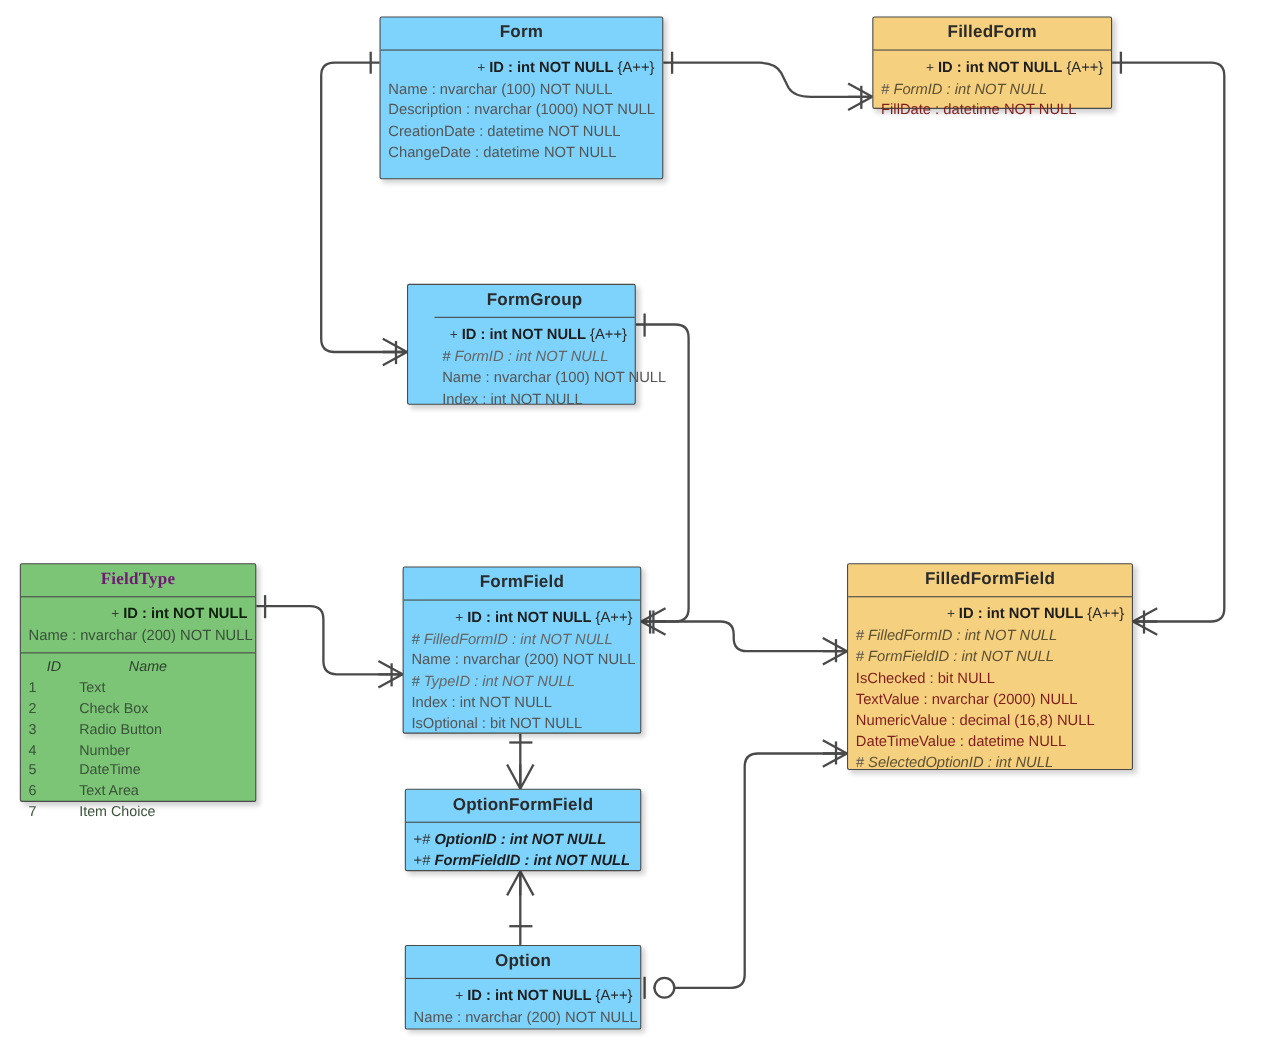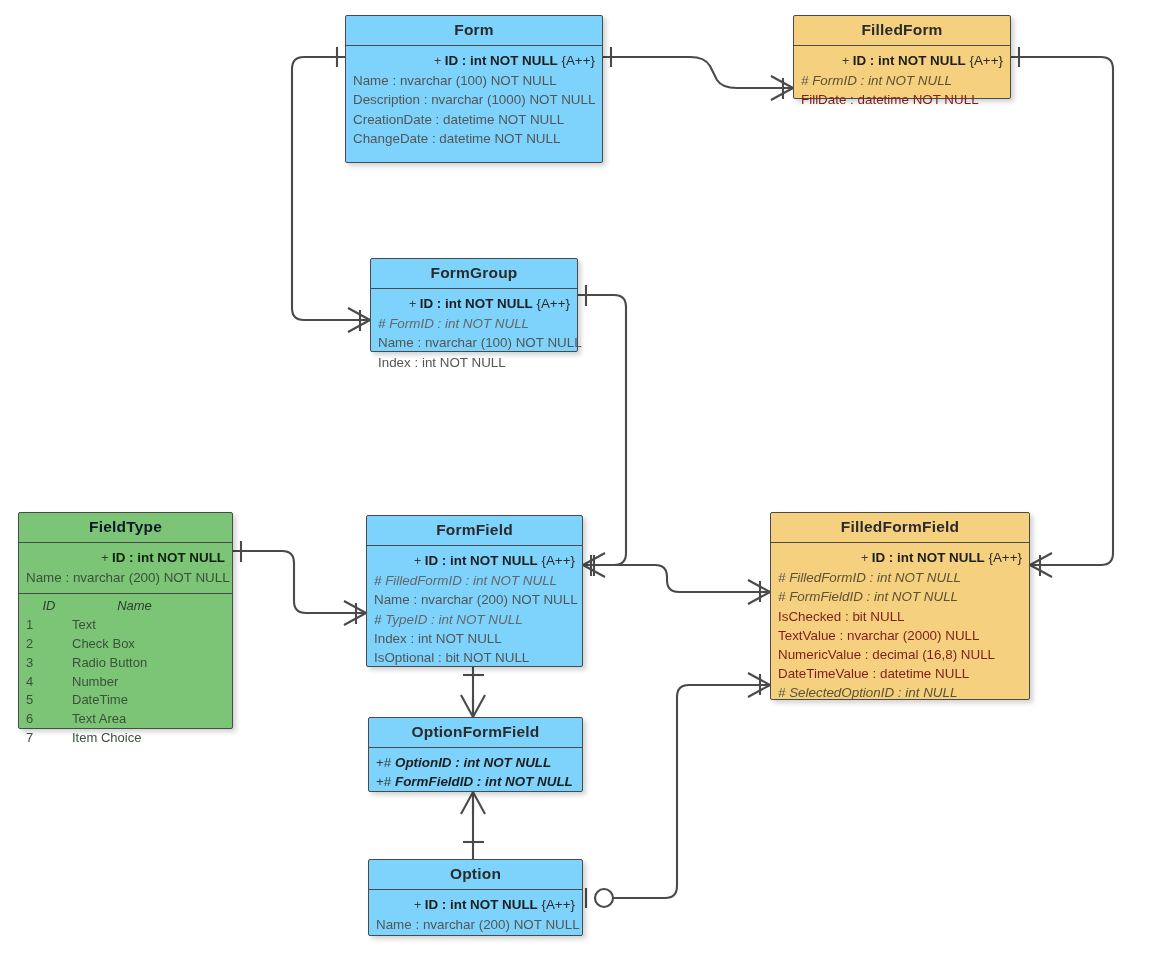--- a/index.html
+++ b/index.html
@@ -92,21 +92,21 @@
   .entity.yellow {
     background: #f5d07f;
   }
   .entity.yellow .ent-header { color: #2b2b2b; }
   .entity.yellow .attr { color: #7f1d1d; }
   .entity.yellow .attr.pk { color: #1d1d1d; }
   .entity.yellow .attr.fk { color: #5d5134; }
   .entity.green {
     background: #7cc576;
   }
-  .entity.green .ent-header { color: #0f172a; }
+  .entity.green .ent-header { color: #701a75; font-family: Liberation Serif, serif; }
   .entity.green .attr { color: #39503a; }
   .entity.green .attr.pk { color: #10200f; }
   
   .data-table {
     box-sizing: border-box;
     border-top: 1.6px solid #4a4a4a;
     padding: 3px 7px 7px 7px;
   }
   .data-row {
     display: flex;
@@ -239,21 +239,21 @@
         </div>
       </div>
       <div class="entity yellow" style="left: 793px; top: 15px; width: 218px; height: 84px;">
         <div class="ent-header">FilledForm</div>
         <div class="ent-body">
           <div class="attr pk"><span class="marker">+ </span><span>ID : int NOT NULL</span><span class="auto">  {A++}</span></div>
           <div class="attr fk"><span class="marker"># </span><span>FormID : int NOT NULL</span></div>
           <div class="attr plain"><span>FillDate : datetime NOT NULL</span></div>
         </div>
       </div>
-      <div class="entity" style="left: 370px; top: 258px; width: 208px; height: 94px;">
+      <div class="entity" style="left: 370px; top: 258px; width: 208px; height: 110px; padding-left: 24px;">
         <div class="ent-header">FormGroup</div>
         <div class="ent-body">
           <div class="attr pk"><span class="marker">+ </span><span>ID : int NOT NULL</span><span class="auto">  {A++}</span></div>
           <div class="attr fk"><span class="marker"># </span><span>FormID : int NOT NULL</span></div>
           <div class="attr plain"><span>Name : nvarchar (100)  NOT NULL</span></div>
           <div class="attr plain"><span>Index : int NOT NULL</span></div>
         </div>
       </div>
       <div class="entity green" style="left: 18px; top: 512px; width: 215px; height: 217px;">
         <div class="ent-header">FieldType</div>

